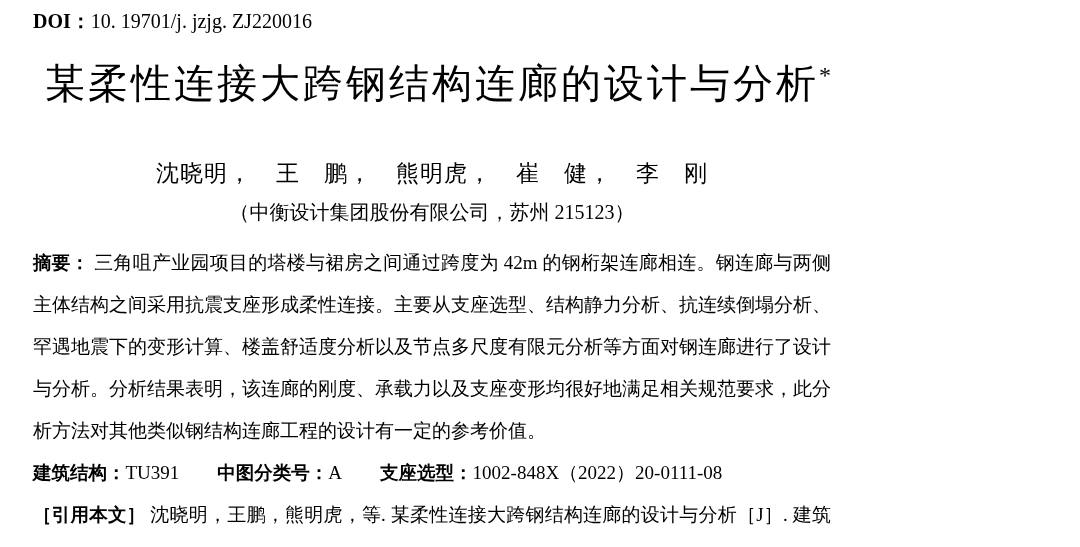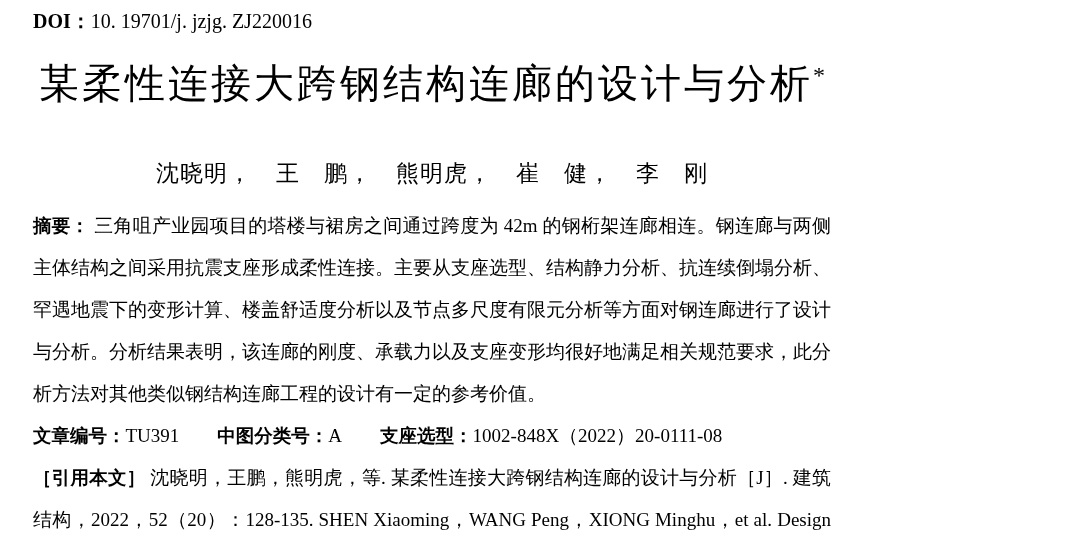--- a/index.html
+++ b/index.html
@@ -27,21 +27,21 @@
   }
   .doi-label {
     font-weight: bold;
     font-family: "Liberation Serif", "DejaVu Serif", serif;
   }
   .doi-value {
     font-weight: normal;
   }
   .paper-title {
     margin-top: 26px;
-    text-align: center;
+    text-align: right;
     font-size: 40px;
     line-height: 48px;
     letter-spacing: 3px;
     font-weight: normal;
   }
   .paper-title sup {
     font-size: 24px;
     letter-spacing: 0;
     vertical-align: super;
     line-height: 0;
@@ -92,31 +92,32 @@
   <div class="doi-line">
     <span class="doi-label">DOI：</span><span class="doi-value">10. 19701/j. jzjg. ZJ220016</span>
   </div>
 
   <h1 class="paper-title">
     <span>某柔性连接大跨钢结构连廊的设计与分析</span><sup>*</sup>
   </h1>
 
   <div class="authors-line">沈晓明，　王　鹏，　熊明虎，　崔　健，　李　刚</div>
 
+  <div class="affiliation-line">（中衡设计集团股份有限公司，苏州 215123）</div>
 
   <div class="body-block">
 
     <p class="para">
       <span class="hei-label">摘要：</span>
       <span>三角咀产业园项目的塔楼与裙房之间通过跨度为 42m 的钢桁架连廊相连。钢连廊与两侧主体结构之间采用抗震支座形成柔性连接。主要从支座选型、结构静力分析、抗连续倒塌分析、罕遇地震下的变形计算、楼盖舒适度分析以及节点多尺度有限元分析等方面对钢连廊进行了设计与分析。分析结果表明，该连廊的刚度、承载力以及支座变形均很好地满足相关规范要求，此分析方法对其他类似钢结构连廊工程的设计有一定的参考价值。</span>
     </p>
 
 
     <p class="para meta-line">
-      <span class="meta-group"><span class="hei-label">文章编号：</span><span>TU391</span></span><span class="gap"></span><span class="meta-group"><span class="hei-label">中图分类号：</span><span>A</span></span><span class="gap"></span><span class="meta-group"><span class="hei-label">支座选型：</span><span>1002-848X（2022）20-0111-08</span></span>
+      <span class="meta-group"><span class="hei-label">建筑结构：</span><span>TU391</span></span><span class="gap"></span><span class="meta-group"><span class="hei-label">中图分类号：</span><span>A</span></span><span class="gap"></span><span class="meta-group"><span class="hei-label">支座选型：</span><span>1002-848X（2022）20-0111-08</span></span>
     </p>
 
     <p class="para citation-para">
       <span class="hei-label">［引用本文］</span>
       <span>沈晓明，王鹏，熊明虎，等. 某柔性连接大跨钢结构连廊的设计与分析［J］. 建筑结构，2022，52（20）：128-135. SHEN Xiaoming，WANG Peng，XIONG Minghu，et al. Design and analysis of a flexible connection large-span steel structure corridor［J］. Building Structure，2022，52（20）：128-135.</span>
     </p>
 
   </div>
 
 </div>

